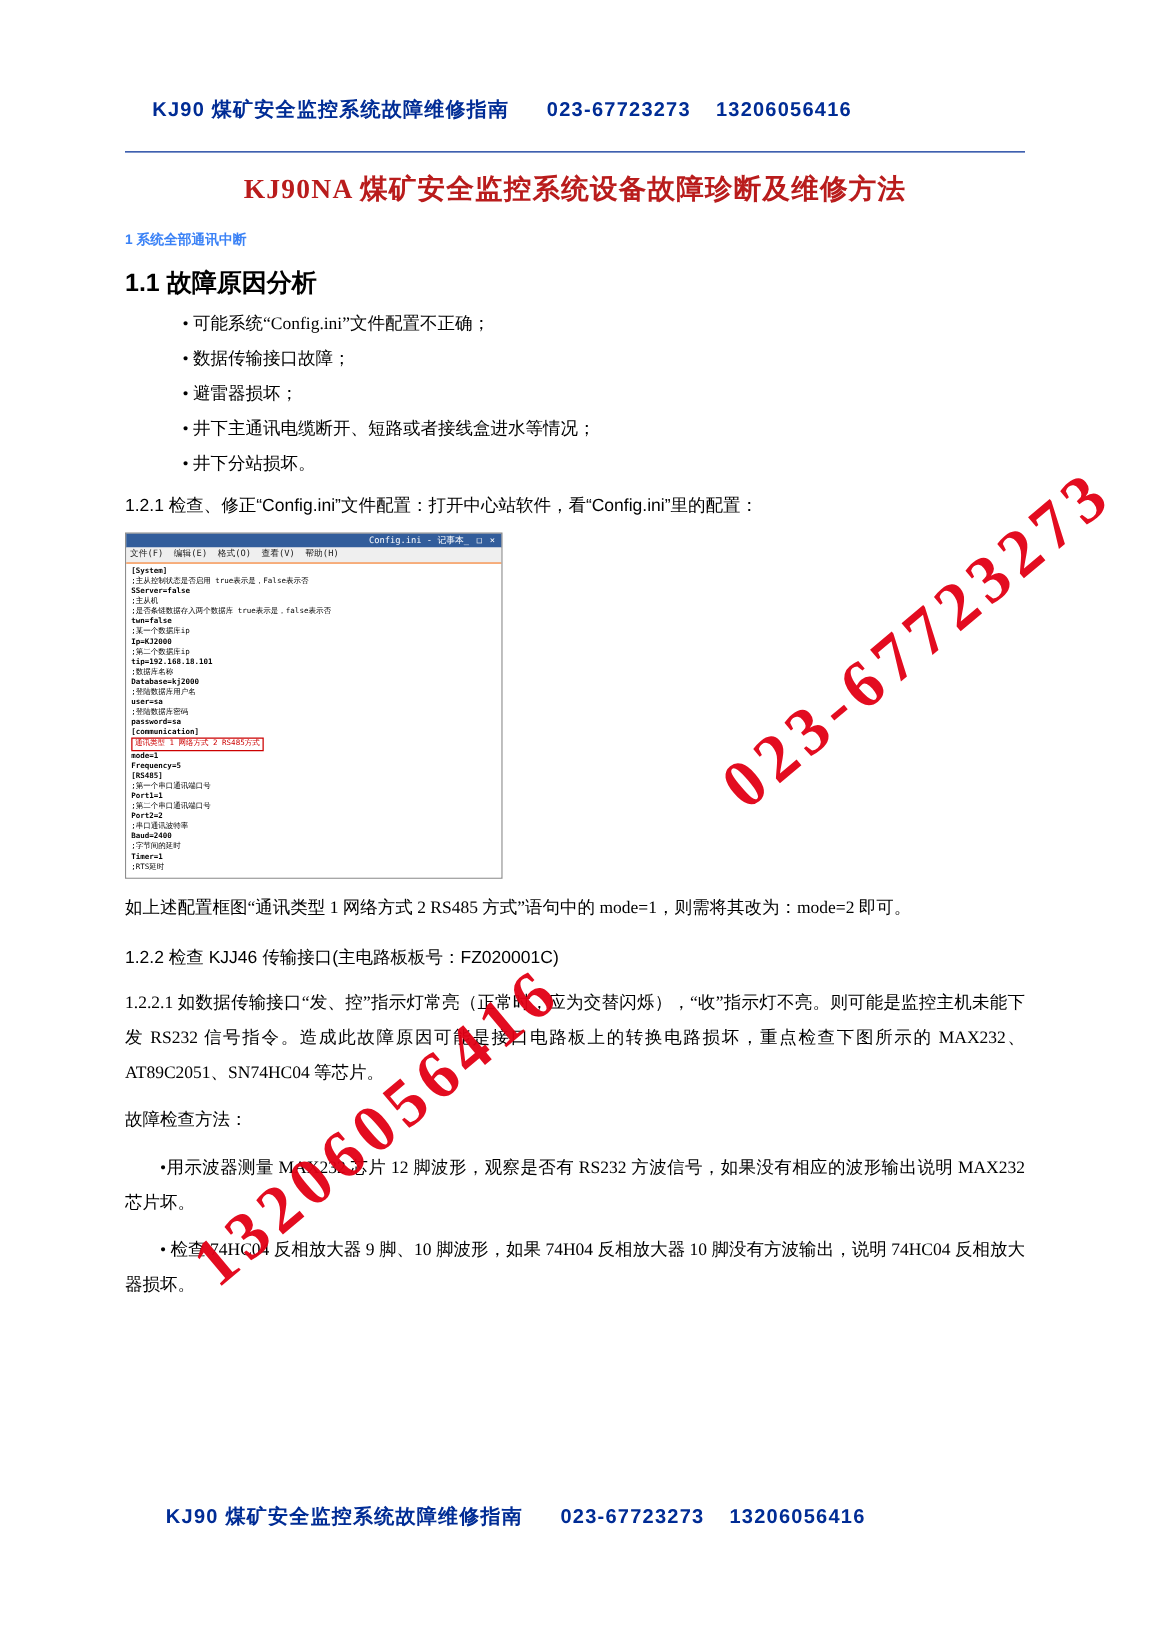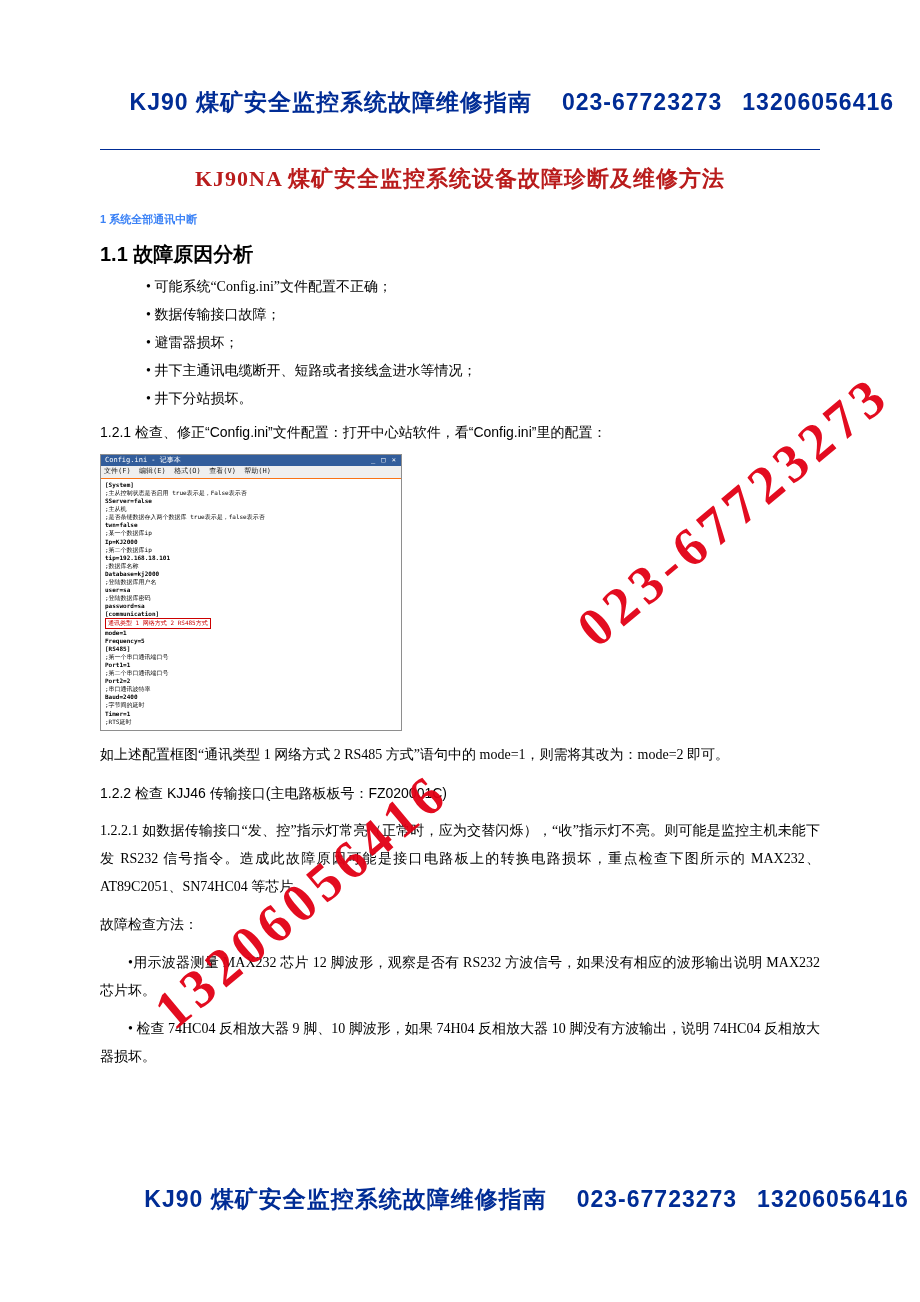--- a/index.html
+++ b/index.html
@@ -15,21 +15,21 @@
   .page {
     padding: 60px 100px 60px 100px;
     box-sizing: border-box;
     min-height: 1302px;
     position: relative;
   }
   .header-line, .footer-line {
     font-family: "SimHei", "黑体", sans-serif;
     font-weight: bold;
     color: #002C95;
-    font-size: 23px;
+    font-size: 16px;
     letter-spacing: 1px;
     white-space: pre;
   }
   .header-line .ph1, .footer-line .ph1 { margin-left: 30px; }
   .header-line .ph2, .footer-line .ph2 { margin-left: 20px; }
   .divider {
     border: none;
     border-top: 1px solid #002C95;
     margin: 4px 0 14px 0;
   }
@@ -86,21 +86,21 @@
     line-height: 1.35;
     margin: 8px 0 10px 0;
   }
   .config-titlebar {
     background: #325d9b;
     color: #fff;
     padding: 1px 4px;
     font-size: 7px;
     display: flex;
     align-items: center;
-    justify-content: space-between;
+    justify-content: flex-end;
   }
   .config-titlebar .btns { letter-spacing: 1px; font-size: 7px; }
   .config-menubar {
     background: #efefef;
     color: #222;
     padding: 1px 3px;
     font-size: 7px;
     border-bottom: 1px solid #f97316;
     white-space: pre;
   }

